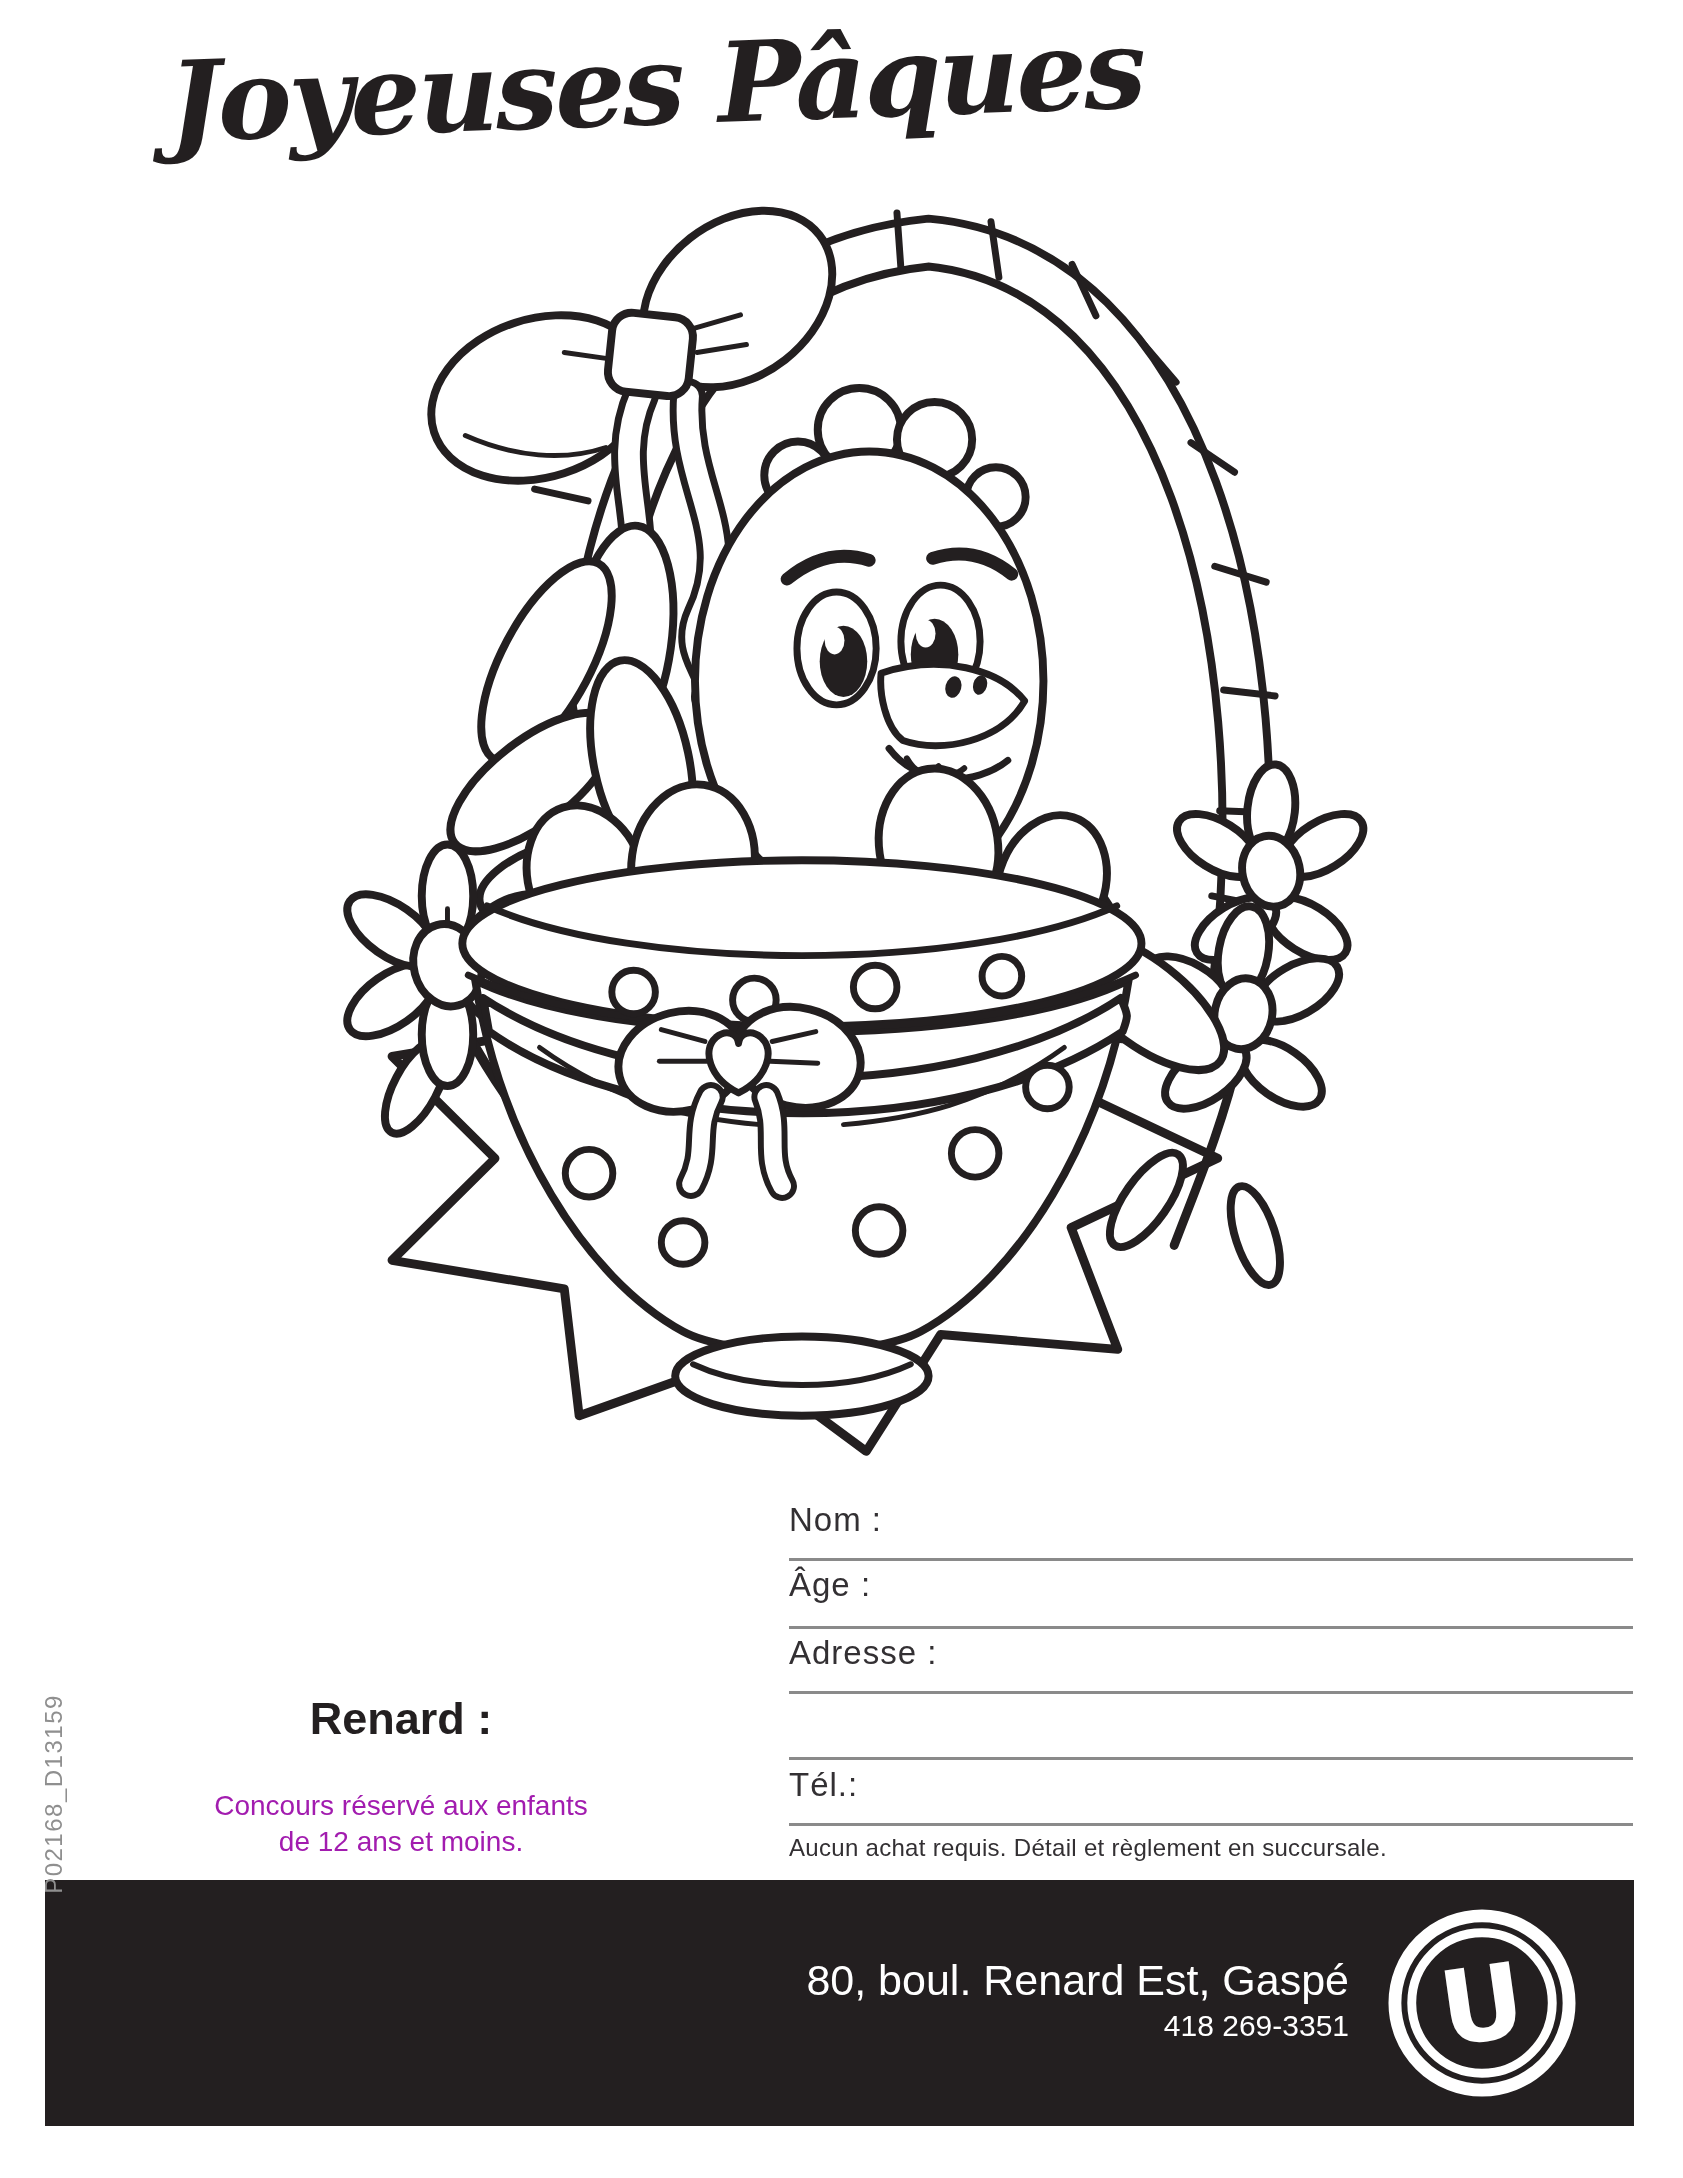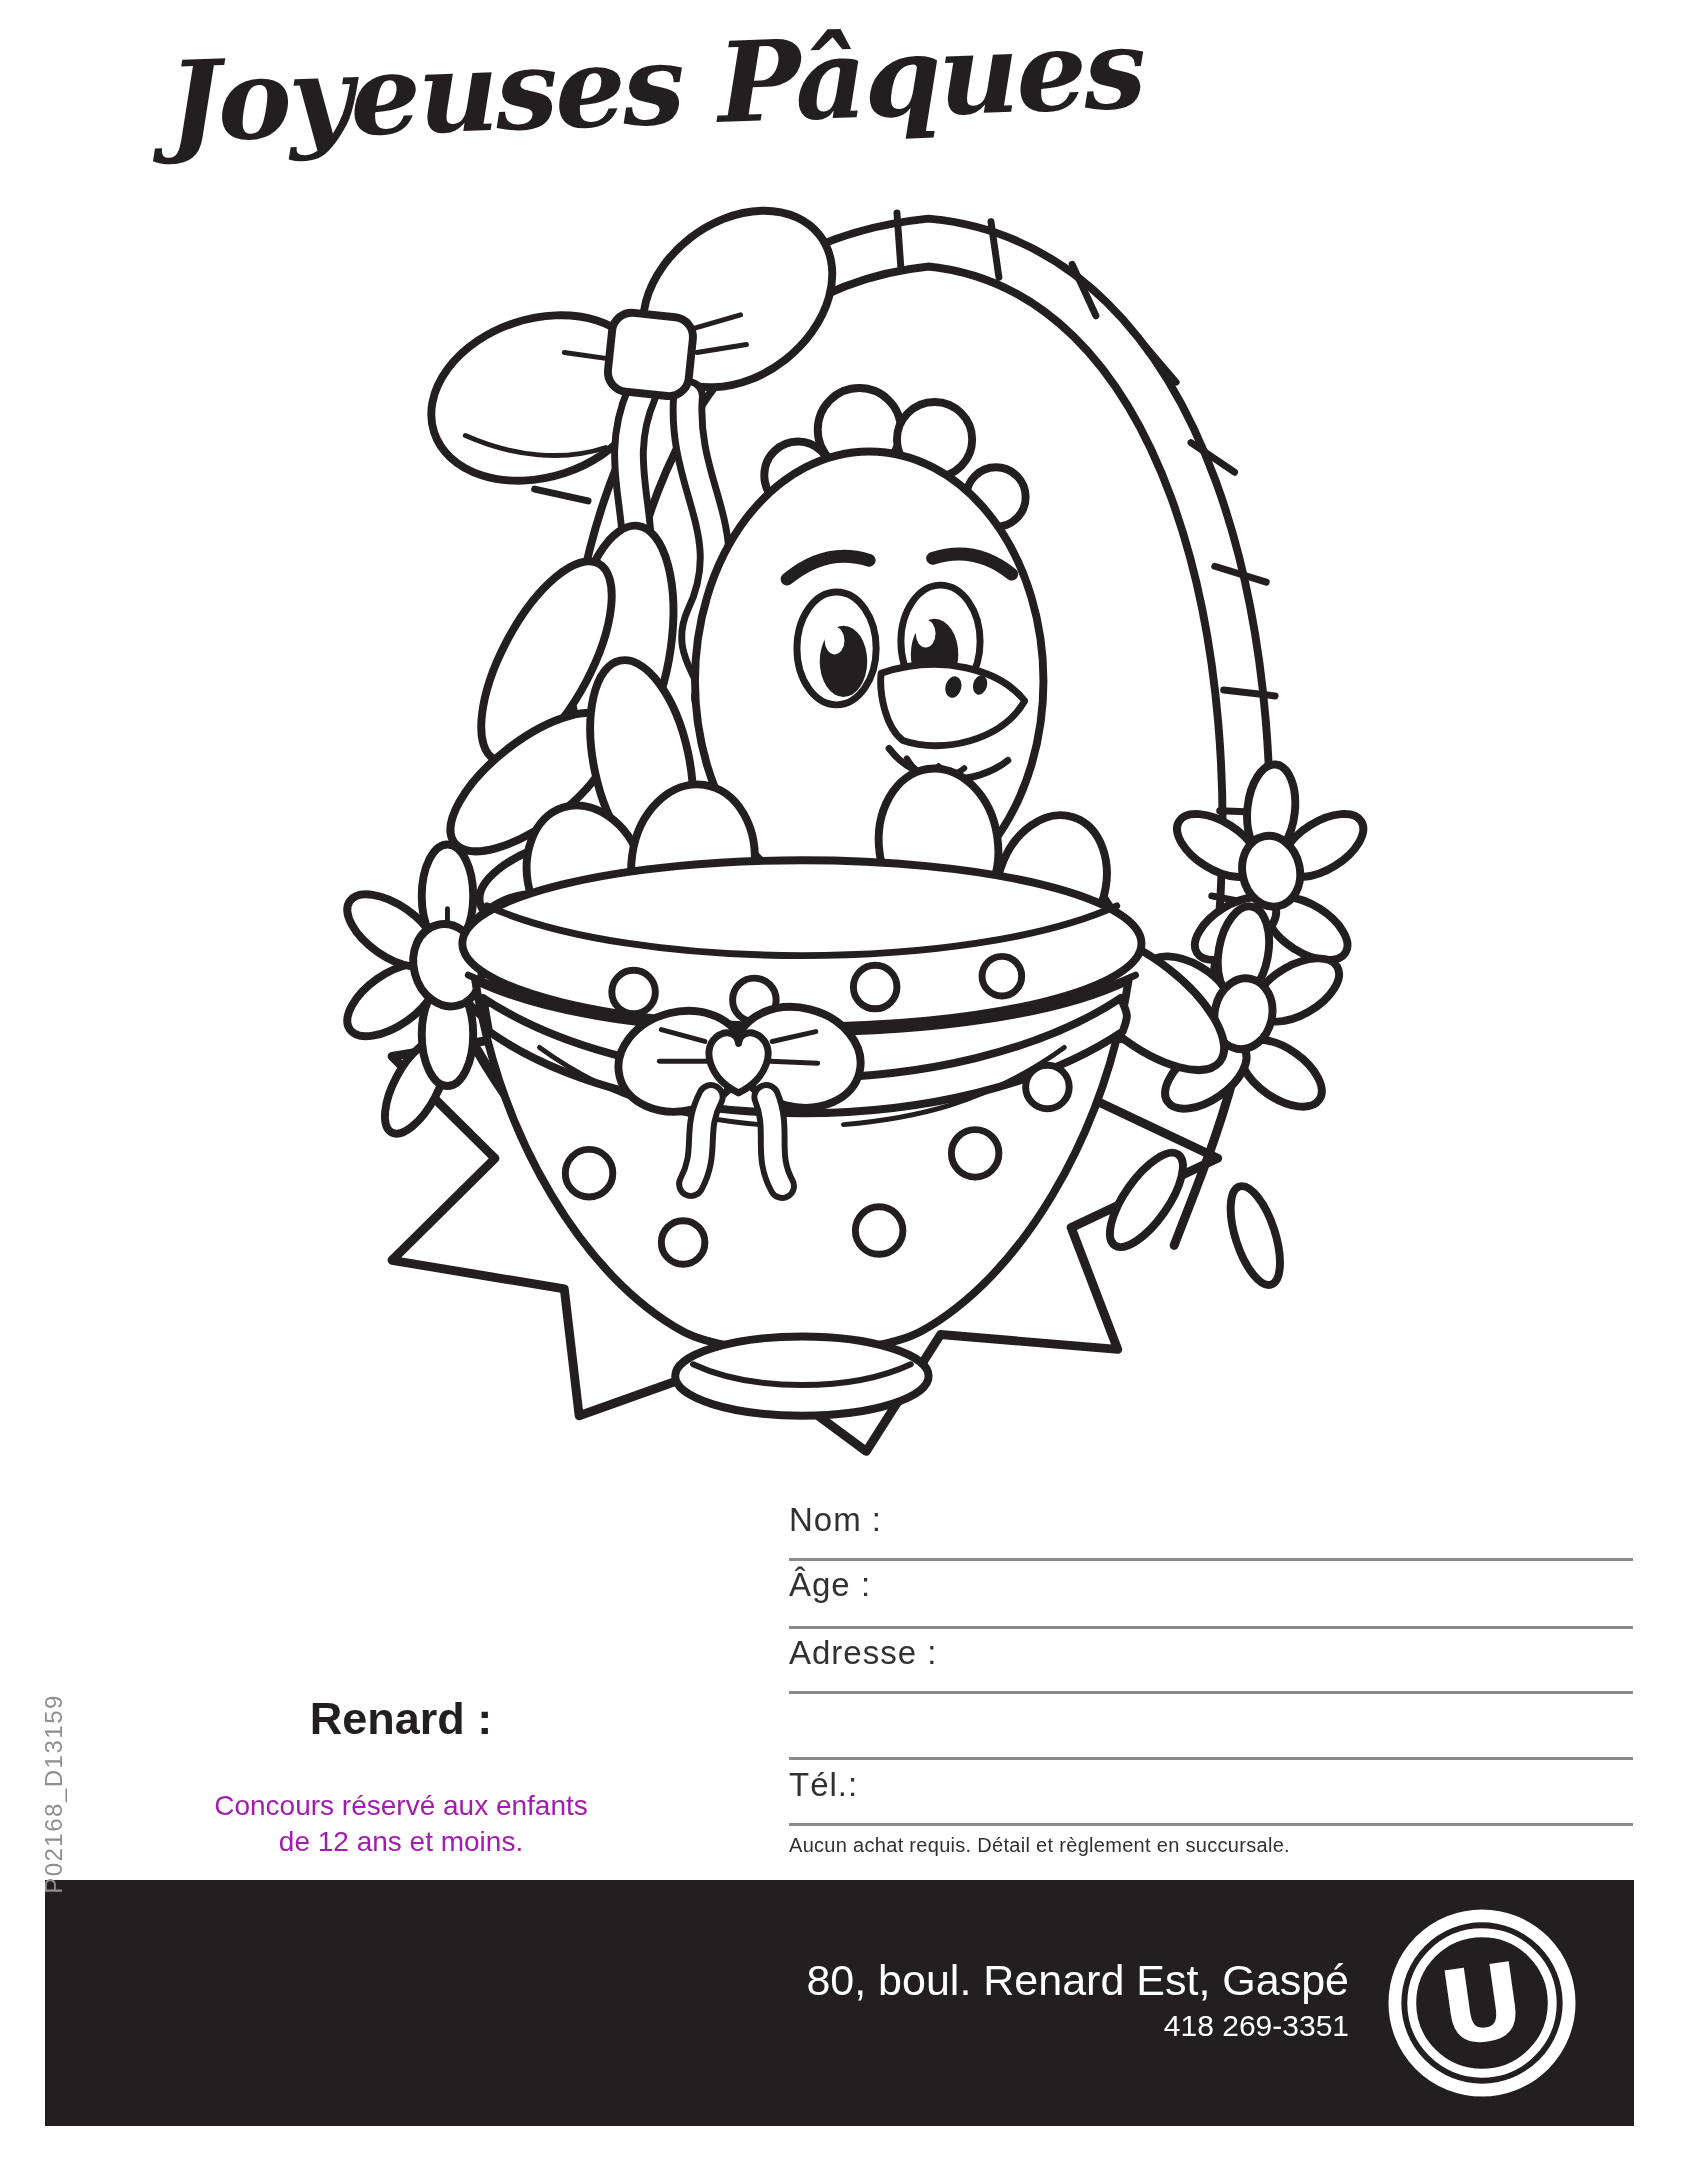--- a/index.html
+++ b/index.html
@@ -20,21 +20,21 @@
   .eligibility{left:102px;top:1788px;width:598px;text-align:center;
                font-size:28px;line-height:36px;color:#a21caf;}
   
   .f-label{left:789px;font-size:33px;color:#333033;letter-spacing:1px;}
   .f-line{left:789px;width:844px;height:0;border-bottom:3px solid #8a8a8a;}
   .lbl-0{top:1501px;} .line-0{top:1558px;}
   .lbl-1{top:1566px;} .line-1{top:1626px;}
   .lbl-2{top:1634px;} .line-2{top:1691px;}
                       .line-3{top:1757px;}
   .lbl-4{top:1766px;} .line-4{top:1823px;}
-  .disclaimer{left:789px;top:1834px;font-size:20px;color:#333033;letter-spacing:0.3px;}
+  .disclaimer{left:789px;top:1834px;font-size:24px;color:#333033;letter-spacing:0.3px;}
   
   .footer-bar{left:45px;top:1880px;width:1589px;height:246px;background:#231f20;}
   .footer-text{position:absolute;right:285px;top:77px;text-align:right;color:#ffffff;white-space:nowrap;}
   .ft-1{font-size:48px;font-weight:bold;line-height:51px;letter-spacing:0.5px;}
   .ft-2{font-size:43px;line-height:47px;}
   .ft-3{font-size:30px;line-height:44px;}
   .logo{position:absolute;right:57px;top:28px;width:190px;height:190px;}
   
   .prod-code{left:54px;top:1794px;transform:translate(-50%,-50%) rotate(-90deg);
              font-size:24px;color:#8f8f8f;letter-spacing:1.5px;white-space:nowrap;}

